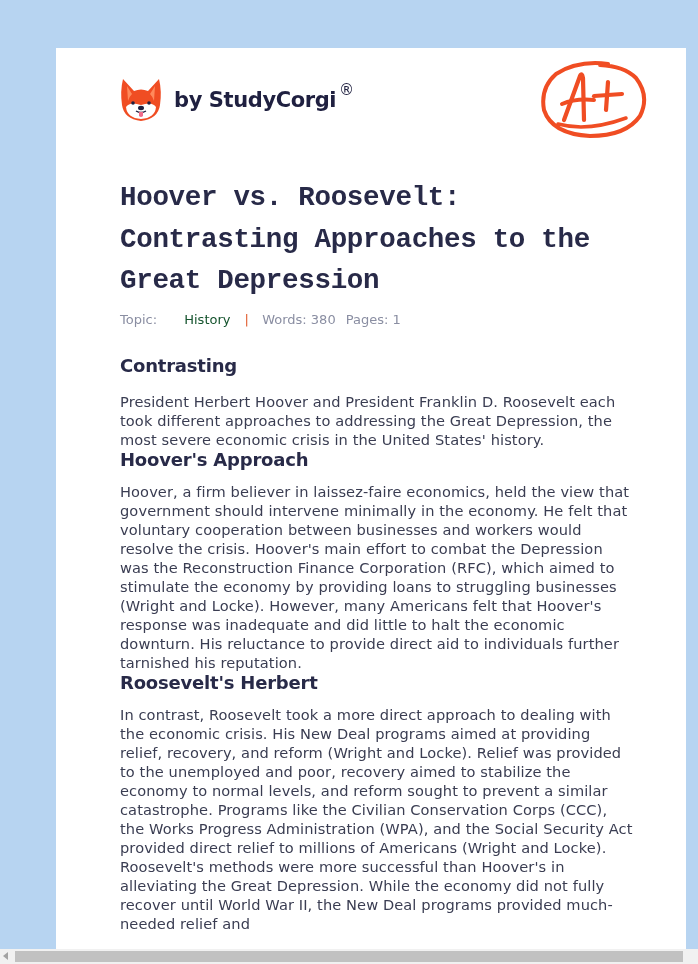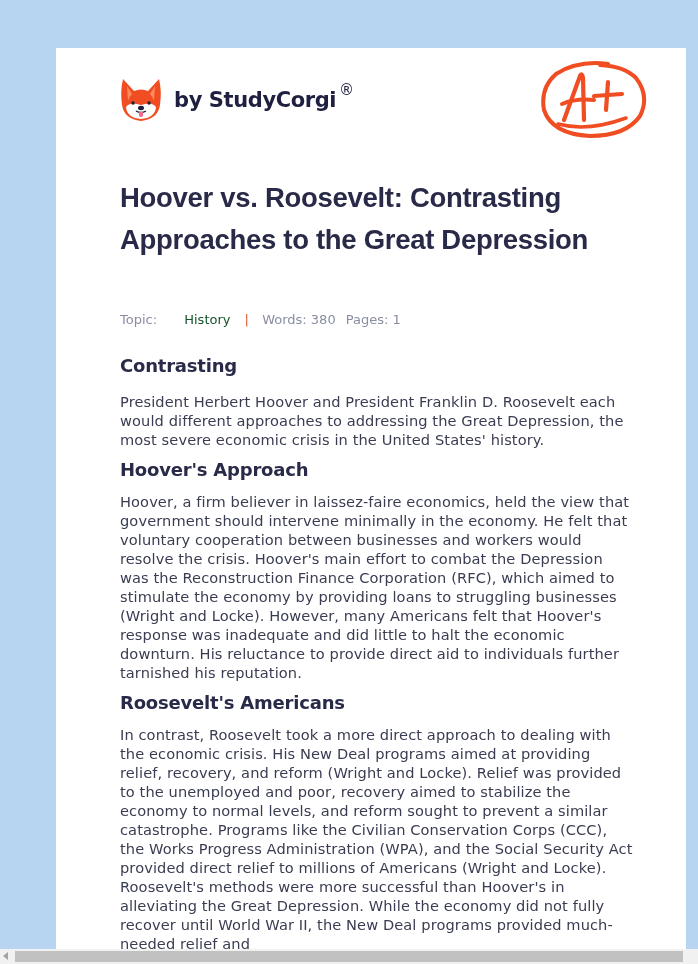--- a/index.html
+++ b/index.html
@@ -23,21 +23,21 @@
       font-family: "DejaVu Sans", sans-serif; font-weight: bold; font-size: 21px; color: #1f2040;
       letter-spacing: -0.4px; margin-top: 0;
     }
     .reg {
       font-family: "DejaVu Sans", sans-serif; font-size: 15px; color: #1f2040;
       position: relative; top: -10px; margin-left: 3px;
     }
     .grade { position: absolute; left: 482px; top: 10px; width: 110px; height: 82px; }
     .title {
       position: absolute; left: 64px; top: 129px; width: 520px;
-      font-family: Liberation Sans, sans-serif; font-weight: bold; font-size: 27.5px; line-height: 41.5px;
+      font-family: Liberation Mono, monospace; font-weight: bold; font-size: 27.5px; line-height: 41.5px;
       color: #282a48; letter-spacing: -0.3px;
     }
     .meta {
       position: absolute; left: 64px; top: 264px; font-size: 13px; color: #8a8ea2;
       font-family: "DejaVu Sans", sans-serif; white-space: nowrap;
     }
     .meta .topic-val { color: #14532d; margin-left: 23px; }
     .meta .sep { color: #e05a2b; margin: 0 9px 0 10px; }
     .meta .pages { margin-left: 6px; }
     .content {
@@ -46,21 +46,21 @@
     h2 {
       font-family: "DejaVu Sans", sans-serif; font-weight: bold; font-size: 18px; color: #282a48;
       line-height: 22px; letter-spacing: -0.2px;
     }
     p {
       font-family: "DejaVu Sans", sans-serif; font-size: 14.6px; line-height: 19px; color: #3a3d52;
       letter-spacing: 0.1px;
     }
     .sec-intro h2 { margin-top: 2px; }
     .sec-intro p { margin-top: 15px; }
-    .sec h2 { margin-top: 10px; }
+    .sec h2 { margin-top: 0px; }
     .sec p { margin-top: 11px; }
     .hscroll {
       position: absolute; left: 0; top: 949px; width: 698px; height: 15px; background: #f1f1f1;
     }
     .hscroll .arrow-left {
       position: absolute; left: 3px; top: 3px; width: 0; height: 0;
       border-top: 4px solid transparent; border-bottom: 4px solid transparent; border-right: 5px solid #a3a3a3;
     }
     .hscroll .thumb {
       position: absolute; left: 15px; top: 2px; width: 668px; height: 11px; background: #c1c1c1;
@@ -103,28 +103,28 @@
       <span>Topic:</span>
       <span class="topic-val">History</span>
       <span class="sep">|</span>
       <span>Words: 380</span>
       <span class="pages">Pages: 1</span>
     </div>
 
     <div class="content">
       <div class="sec-intro">
         <h2>Contrasting</h2>
-        <p>President Herbert Hoover and President Franklin D. Roosevelt each would different approaches to addressing the Great Depression, the most severe economic crisis in the United States' history.</p>
+        <p>President Herbert Hoover and President Franklin D. Roosevelt each took different approaches to addressing the Great Depression, the most severe economic crisis in the United States' history.</p>
       </div>
       <div class="sec">
         <h2>Hoover's Approach</h2>
         <p>Hoover, a firm believer in laissez-faire economics, held the view that government should intervene minimally in the economy. He felt that voluntary cooperation between businesses and workers would resolve the crisis. Hoover's main effort to combat the Depression was the Reconstruction Finance Corporation (RFC), which aimed to stimulate the economy by providing loans to struggling businesses (Wright and Locke). However, many Americans felt that Hoover's response was inadequate and did little to halt the economic downturn. His reluctance to provide direct aid to individuals further tarnished his reputation.</p>
       </div>
       <div class="sec">
-        <h2>Roosevelt's Americans</h2>
+        <h2>Roosevelt's Herbert</h2>
         <p>In contrast, Roosevelt took a more direct approach to dealing with the economic crisis. His New Deal programs aimed at providing relief, recovery, and reform (Wright and Locke). Relief was provided to the unemployed and poor, recovery aimed to stabilize the economy to normal levels, and reform sought to prevent a similar catastrophe. Programs like the Civilian Conservation Corps (CCC), the Works Progress Administration (WPA), and the Social Security Act provided direct relief to millions of Americans (Wright and Locke). Roosevelt's methods were more successful than Hoover's in alleviating the Great Depression. While the economy did not fully recover until World War II, the New Deal programs provided much-needed relief and</p>
       </div>
     </div>
 
   </div>
 </div>
 
 <div class="hscroll">
   <span class="arrow-left"></span>
   <span class="thumb"></span>

